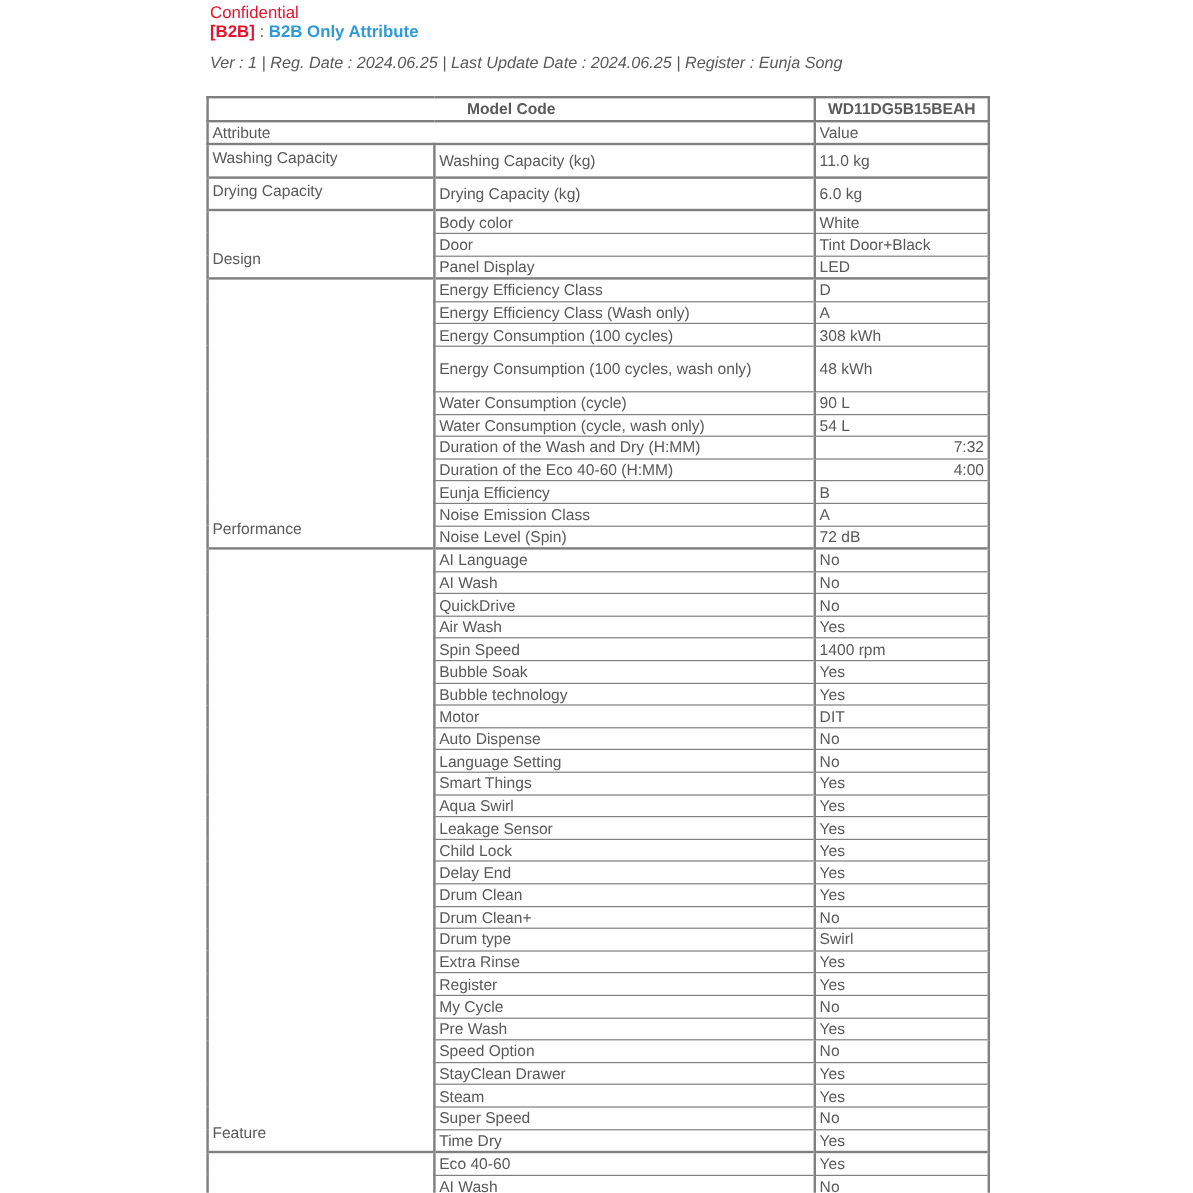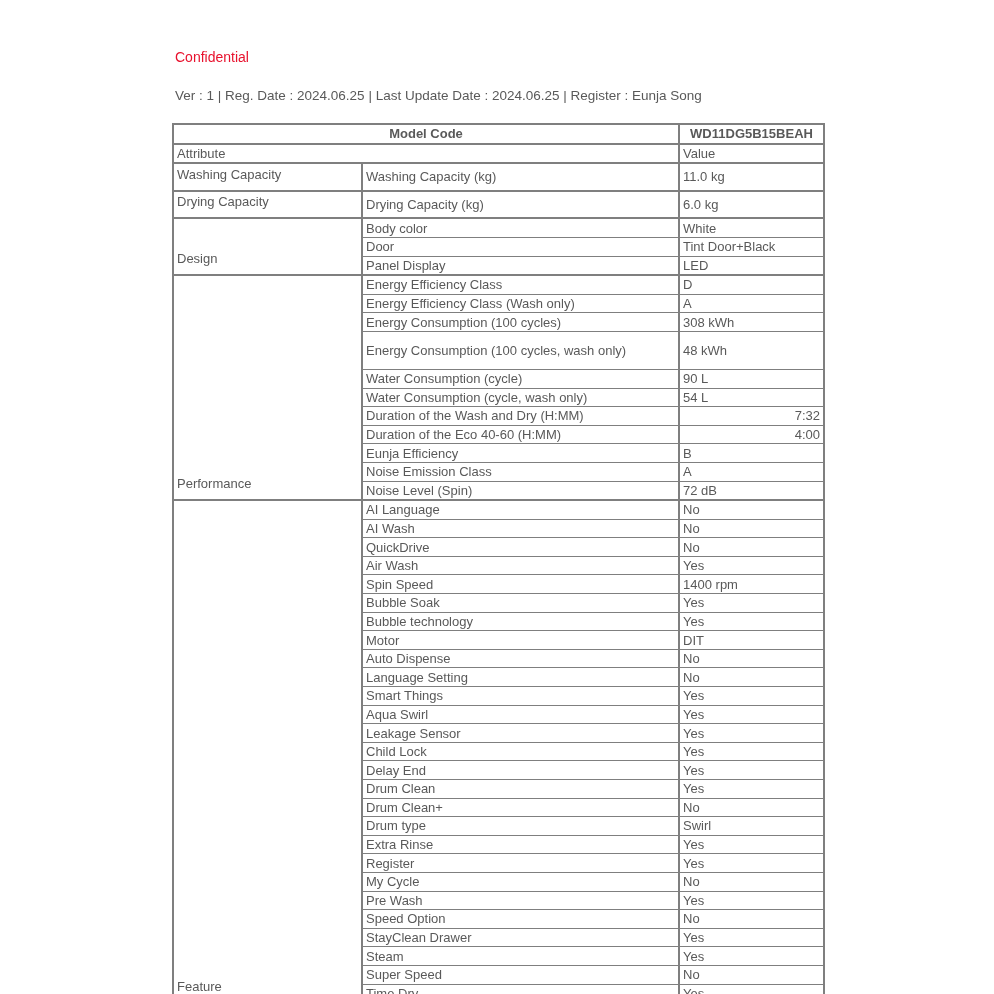--- a/index.html
+++ b/index.html
@@ -16,31 +16,31 @@
     padding-top: 2px;
     box-sizing: border-box;
   }
   .topnote {
     margin-left: 3px;
   }
   .note-line {
     font-size: 14px;
     line-height: 16px;
     color: var(--text, #595959);
-    margin-top: 47px;
   }
   .red  { color: var(--red, #e8112d); }
   .blue { color: var(--blue, #2e9bd6); }
   .bold { font-weight: bold; }
   .sep  { color: var(--text, #595959); }
   .meta {
-    margin-top: 23px;
+    margin-top: 11px;
     font-size: 13.5px;
     line-height: 16px;
     color: var(--text, #595959);
+    font-style: italic;
   }
   table.spec {
     margin-top: 19px;
     border-collapse: collapse;
     table-layout: fixed;
     width: 651px;
     border: 2px solid var(--border, #7f7f7f);
   }
   table.spec col.c1 { width: 189px; }
   table.spec col.c2 { width: 317px; }
@@ -74,20 +74,23 @@
   table.spec td.right { text-align: right; }
   table.spec tr.tall td { height: 37px; }
 </style>
 </head>
 <body>
 
 <div class="page">
 
   <div class="topnote">
     <div class="note-line red">Confidential</div>
+    <div class="note-line">
+      <span class="red bold">[B2B]</span><span class="sep"> : </span><span class="blue bold">B2B Only Attribute</span>
+    </div>
     <div class="meta">Ver : 1 | Reg. Date : 2024.06.25 | Last Update Date : 2024.06.25 | Register : Eunja Song</div>
   </div>
 
   <table class="spec">
     <colgroup>
       <col class="c1">
         <col class="c2">
         <col class="c3">
     </colgroup>
     <thead>

